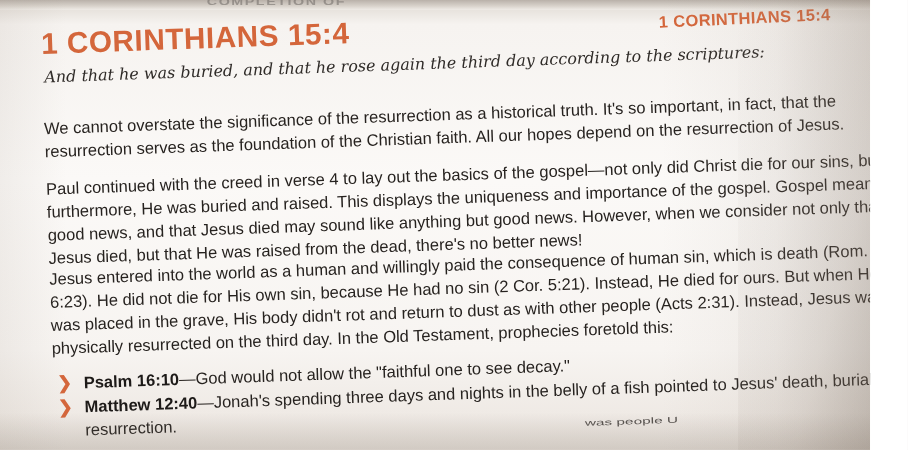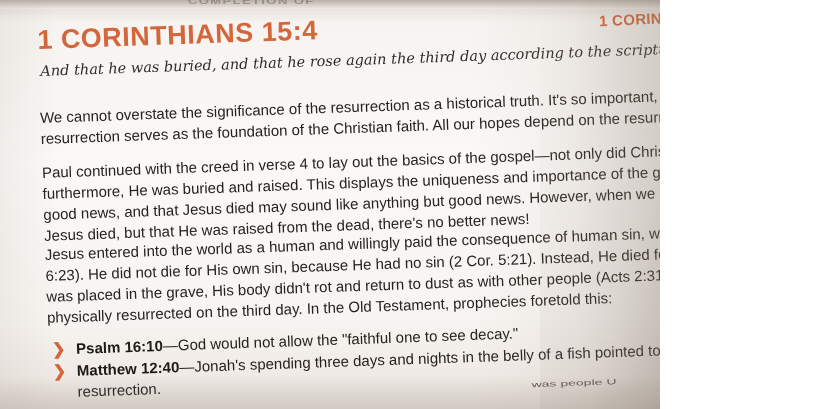--- a/index.html
+++ b/index.html
@@ -2,21 +2,21 @@
 <html><head>
 <meta charset="utf-8">
 <style>
   html, body {
     margin: 0;
     padding: 0;
     background: #ffffff;
   }
   #page {
     position: relative;
-    width: 660px;
+    width: 791px;
     height: 409px;
     overflow: hidden;
     background: #f2efec;
     font-family: "Liberation Sans", sans-serif;
   }
 
   
   .paper {
     position: absolute;
     inset: 0;

